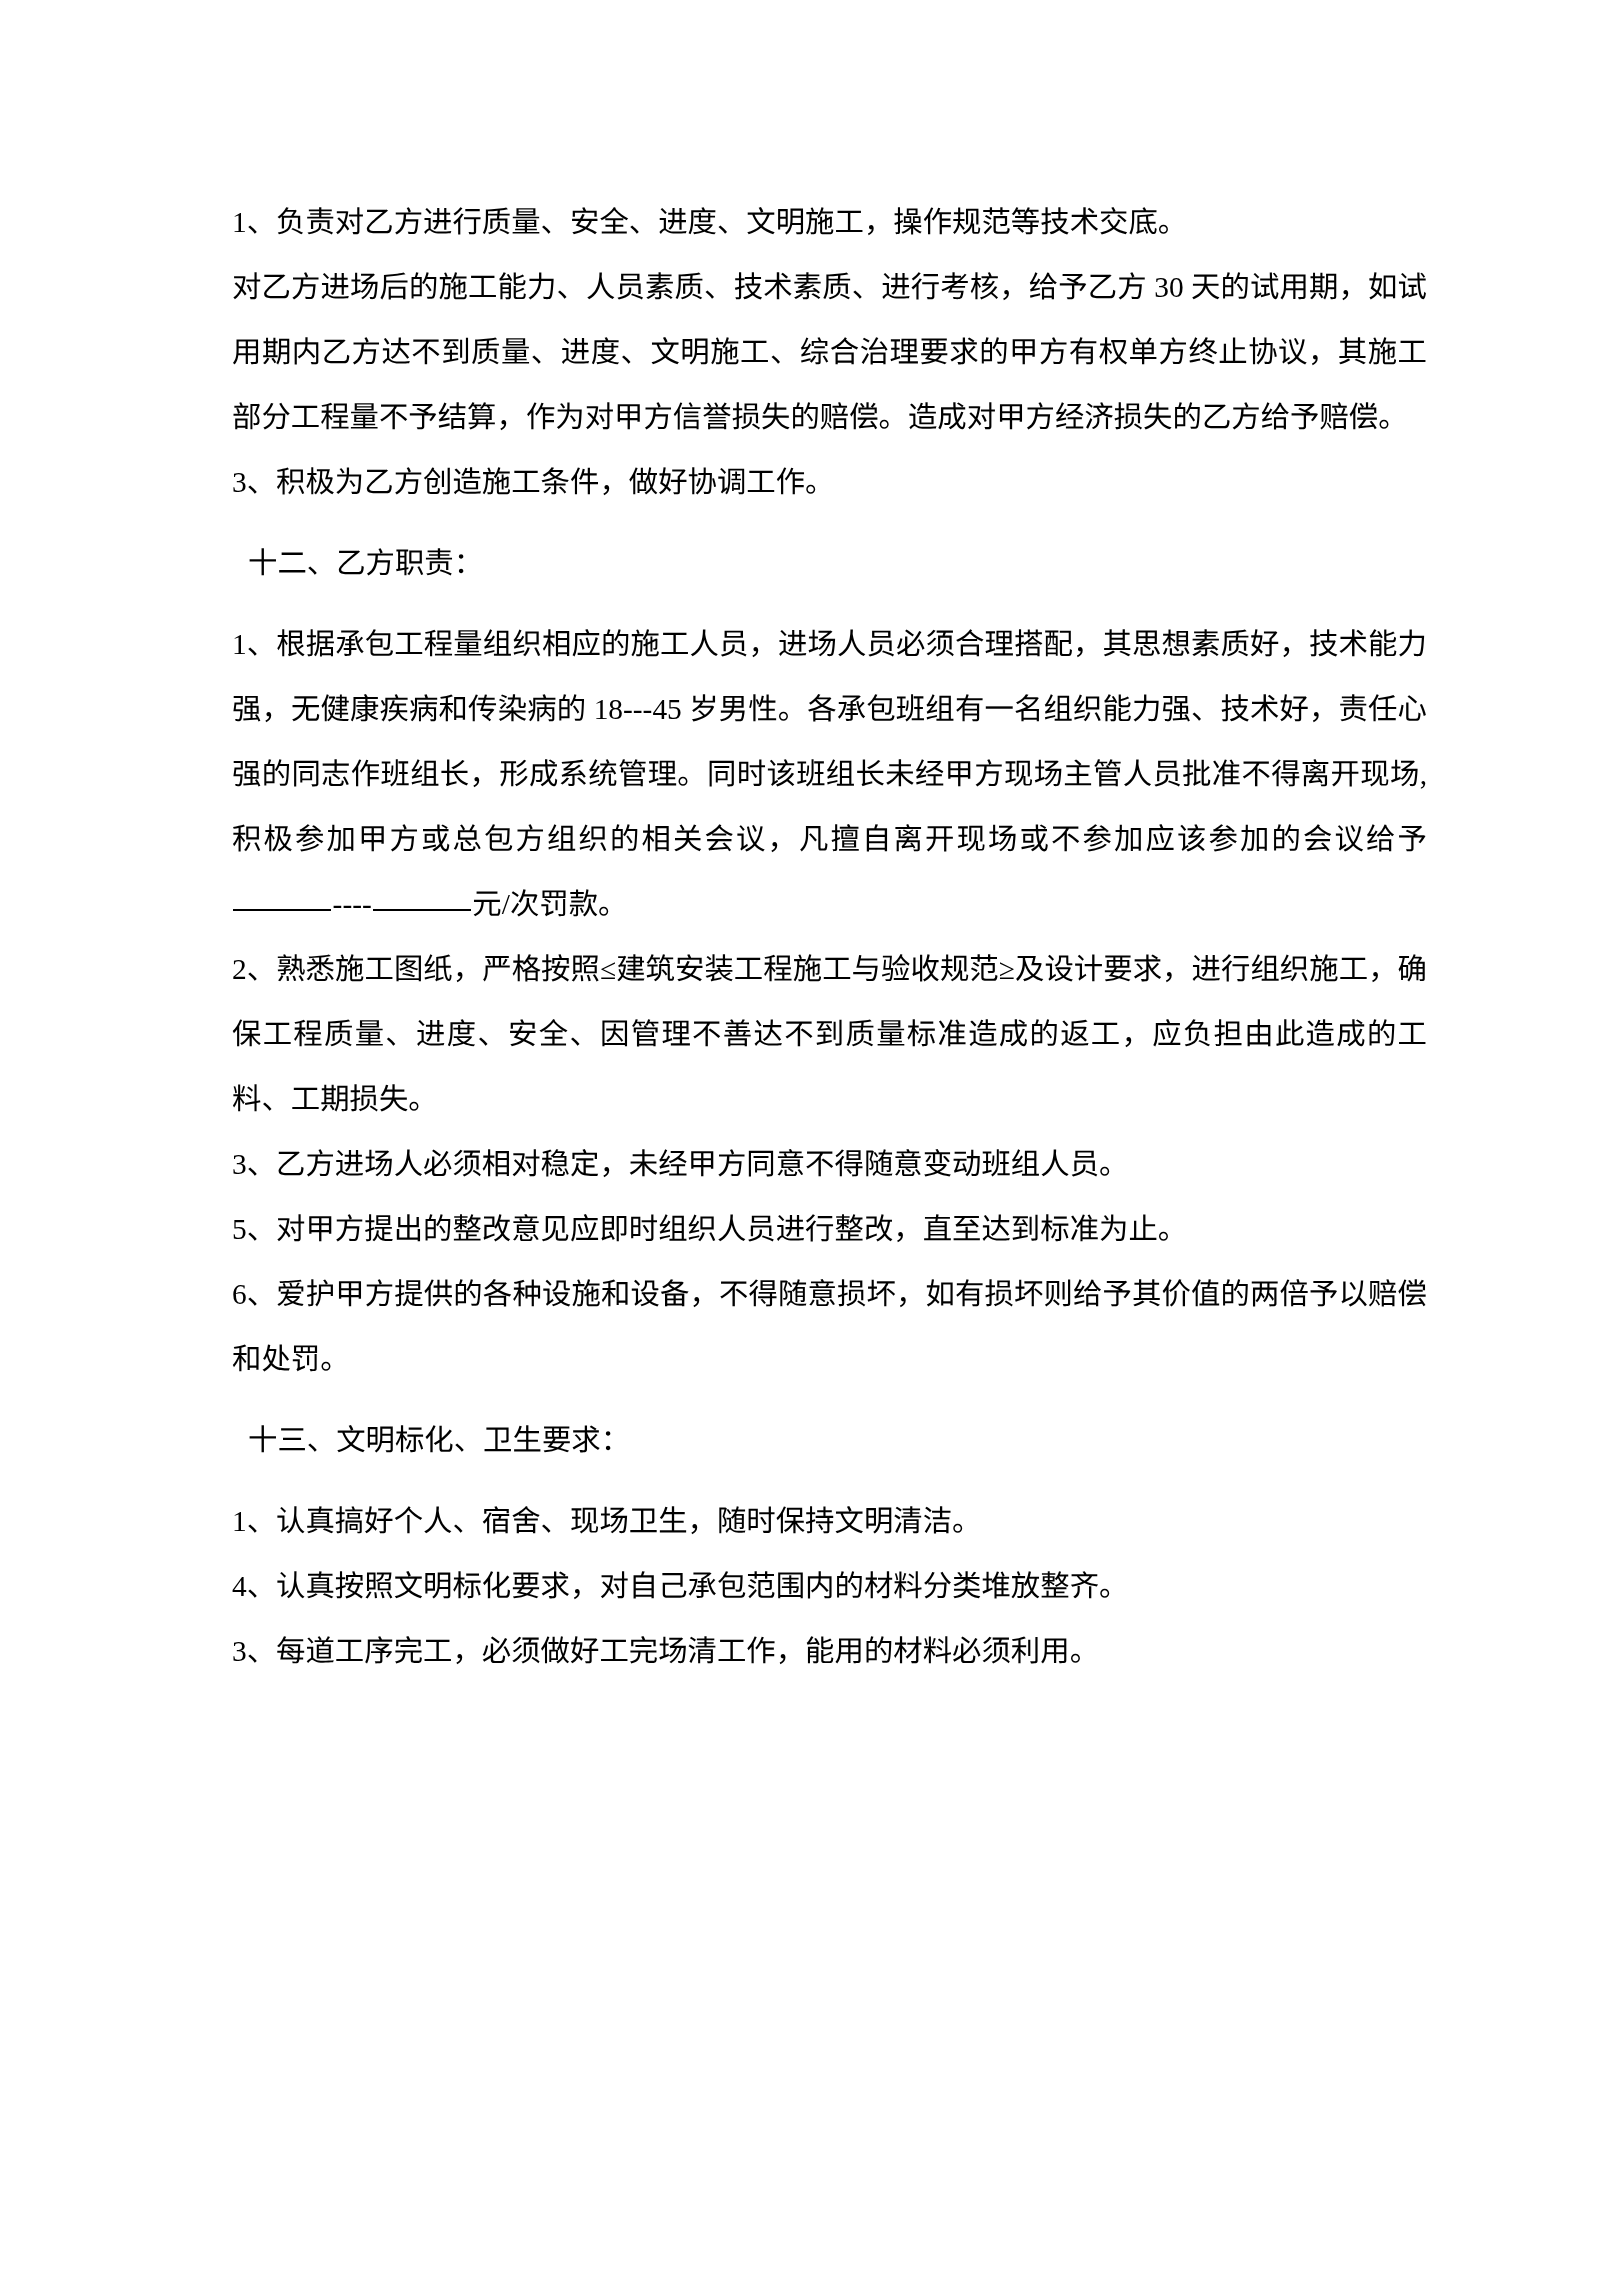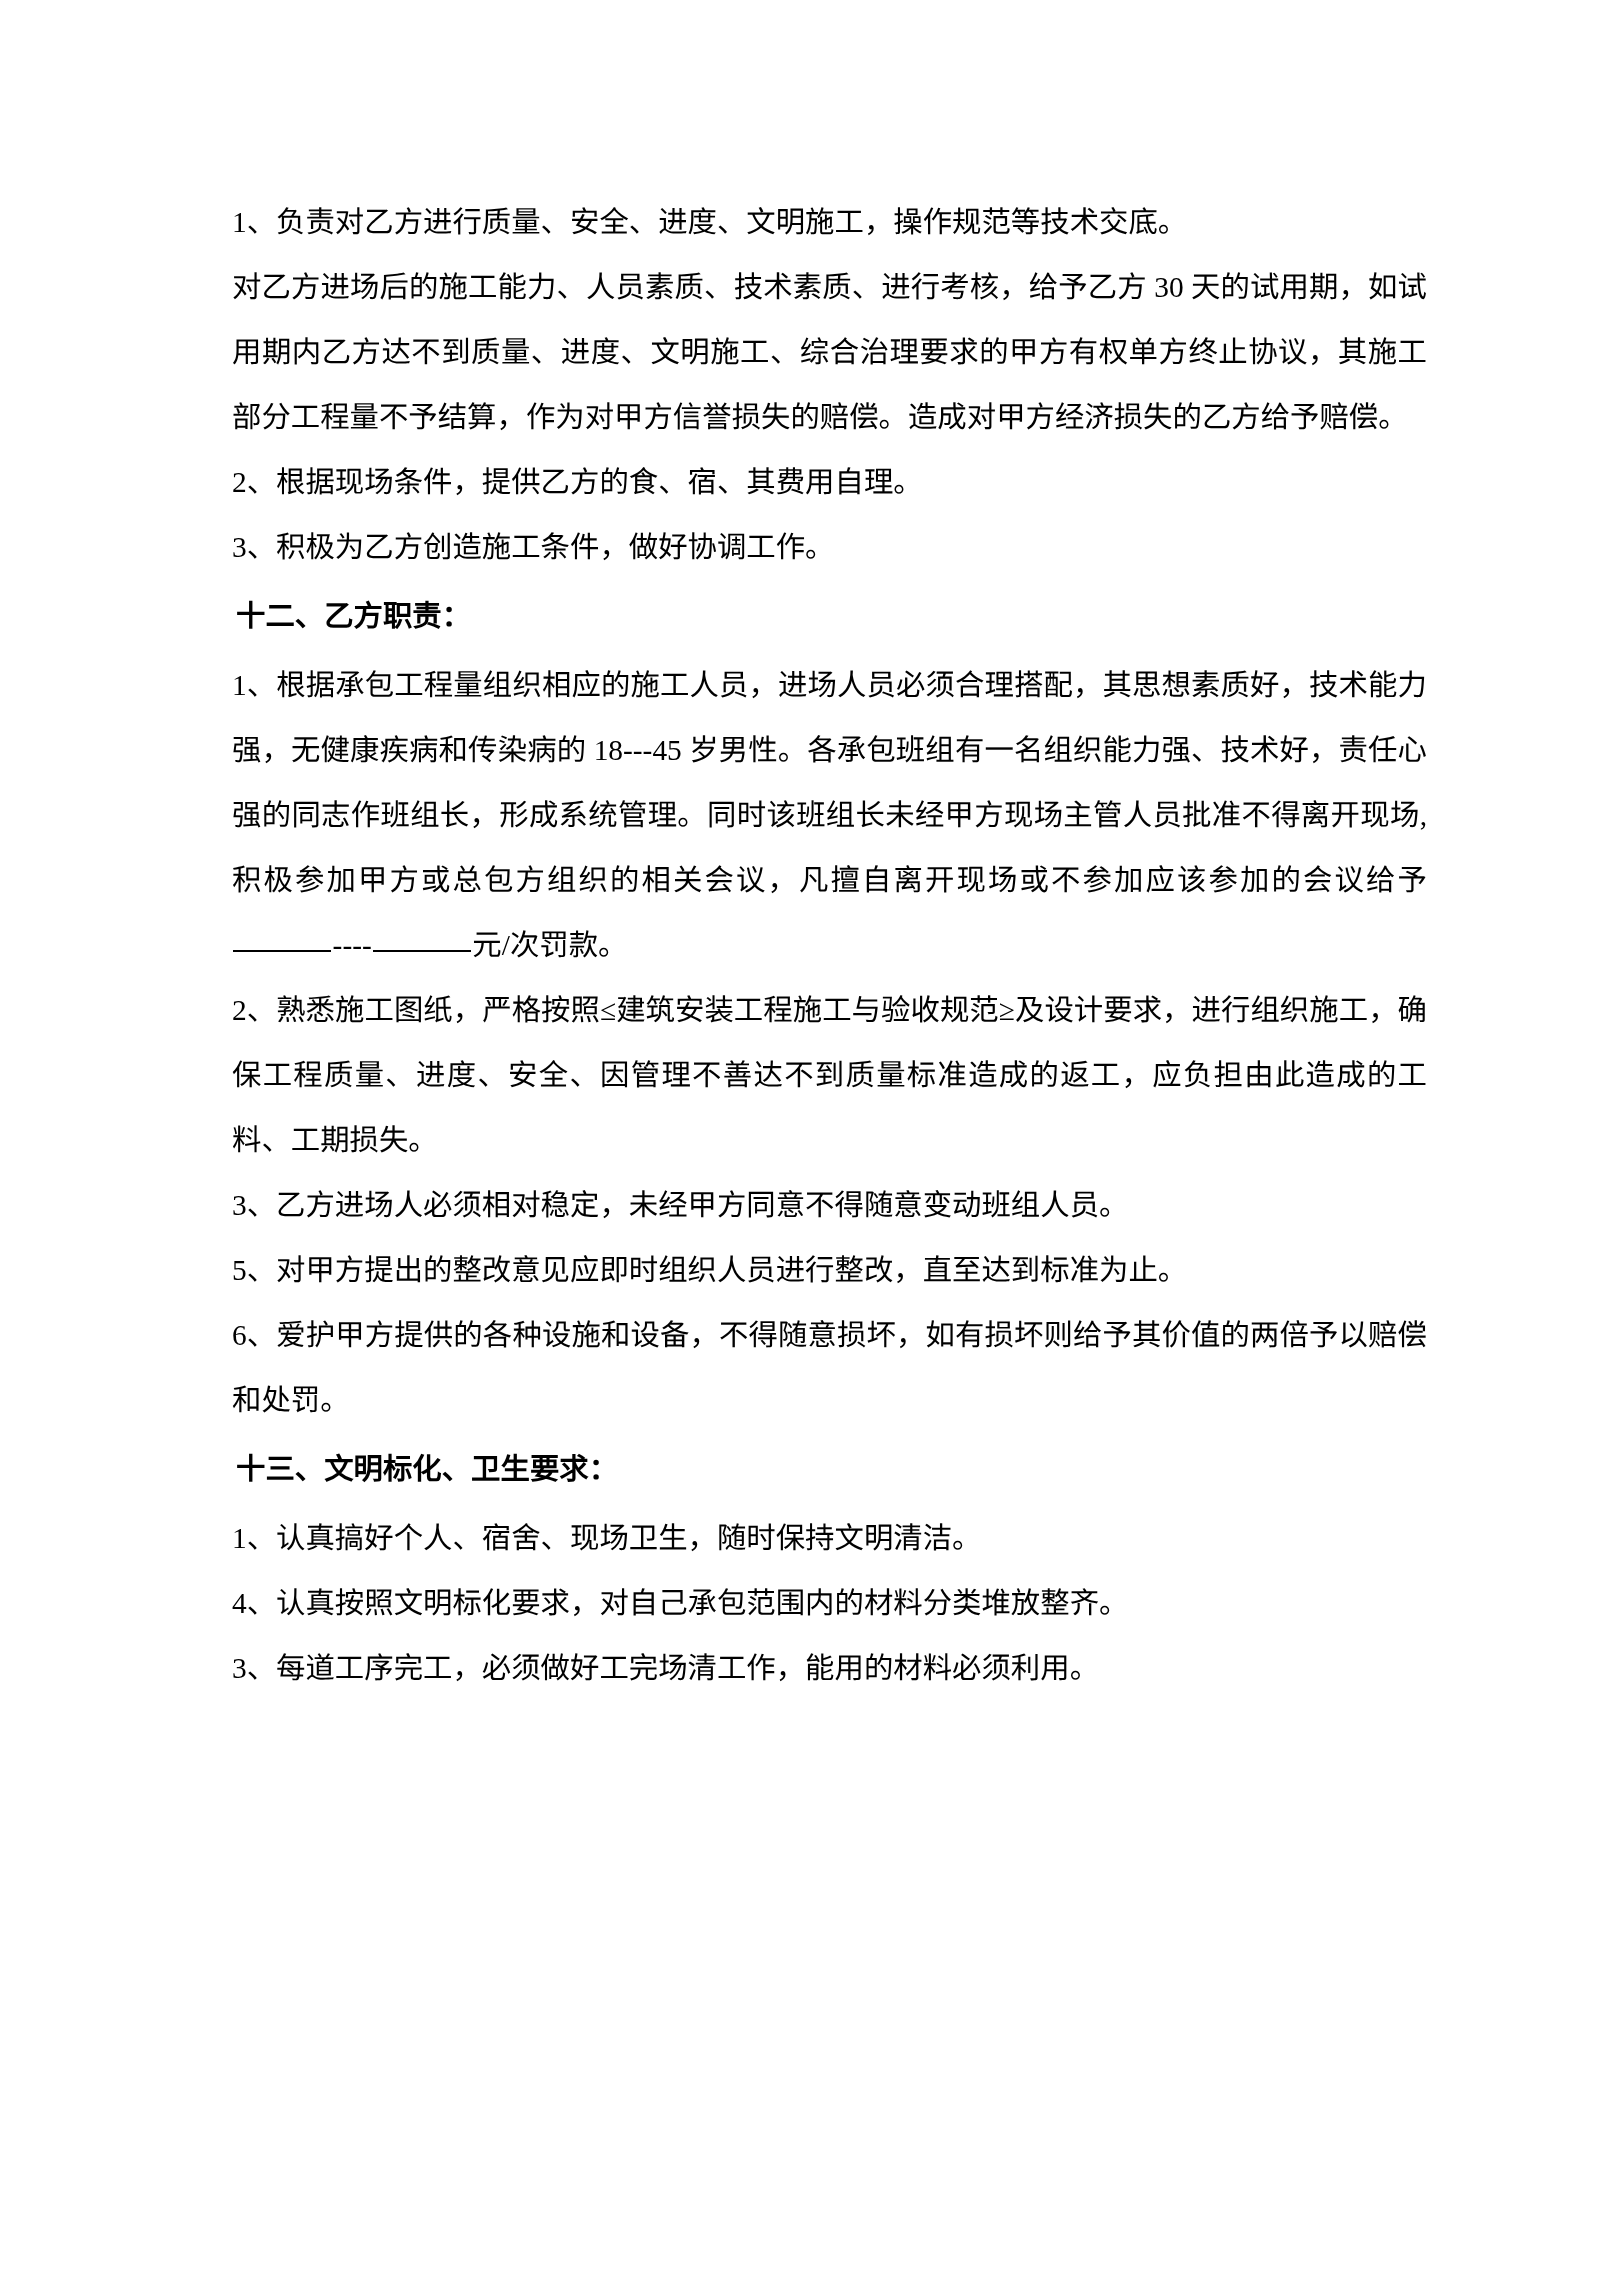--- a/index.html
+++ b/index.html
@@ -28,41 +28,39 @@
     line-height: 65px;
     text-align: justify;
     text-justify: inter-ideograph;
   }
   .para {
     margin: 0;
     text-indent: 0;
     white-space: normal;
   }
   .para.heading {
-    margin: 4px;
-    font-weight: bold;
+    margin: 16px;
   }
   .blank-line {
     display: inline-block;
     min-width: 98px;
     border-bottom: 2px solid #000;
     height: 0.7px;
     vertical-align: 2.6px;
     margin: 0 1.3px;
   }
 </style>
 </head>
 <body>
 
 <div class="page">
   <div class="doc-body">
 
     <p class="para">1、负责对乙方进行质量、安全、进度、文明施工，操作规范等技术交底。</p>
     <p class="para">对乙方进场后的施工能力、人员素质、技术素质、进行考核，给予乙方 30 天的试用期，如试用期内乙方达不到质量、进度、文明施工、综合治理要求的甲方有权单方终止协议，其施工部分工程量不予结算，作为对甲方信誉损失的赔偿。造成对甲方经济损失的乙方给予赔偿。</p>
-    <p class="para">2、根据现场条件，提供乙方的食、宿、其费用自理。</p>
     <p class="para">3、积极为乙方创造施工条件，做好协调工作。</p>
 
     <p class="para heading">十二、乙方职责：</p>
 
     <p class="para"><span>1、根据承包工程量组织相应的施工人员，进场人员必须合理搭配，其思想素质好，技术能力强，无健康疾病和传染病的 18---45 岁男性。各承包班组有一名组织能力强、技术好，责任心强的同志作班组长，形成系统管理。同时该班组长未经甲方现场主管人员批准不得离开现场,积极参加甲方或总包方组织的相关会议，凡擅自离开现场或不参加应该参加的会议给予</span><span class="blank-line"></span><span>----</span><span class="blank-line"></span><span>元/次罚款。</span></p>
 
     <p class="para">2、熟悉施工图纸，严格按照≤建筑安装工程施工与验收规范≥及设计要求，进行组织施工，确保工程质量、进度、安全、因管理不善达不到质量标准造成的返工，应负担由此造成的工料、工期损失。</p>
     <p class="para">3、乙方进场人必须相对稳定，未经甲方同意不得随意变动班组人员。</p>
     <p class="para">5、对甲方提出的整改意见应即时组织人员进行整改，直至达到标准为止。</p>
     <p class="para">6、爱护甲方提供的各种设施和设备，不得随意损坏，如有损坏则给予其价值的两倍予以赔偿和处罚。</p>

